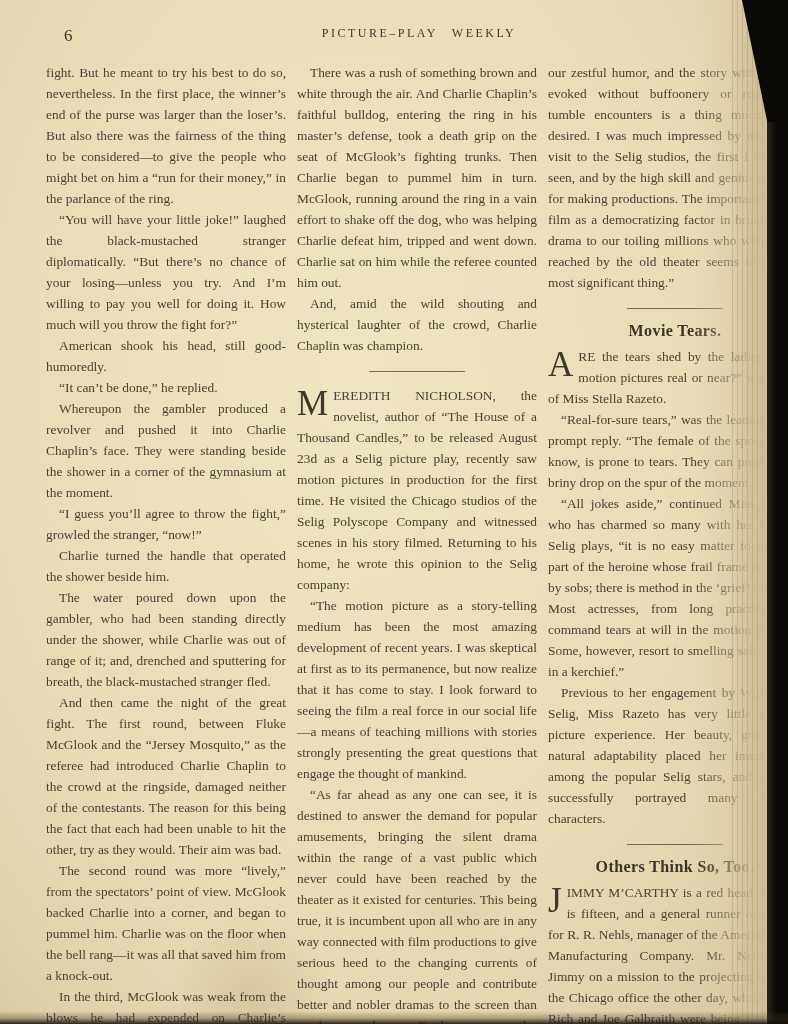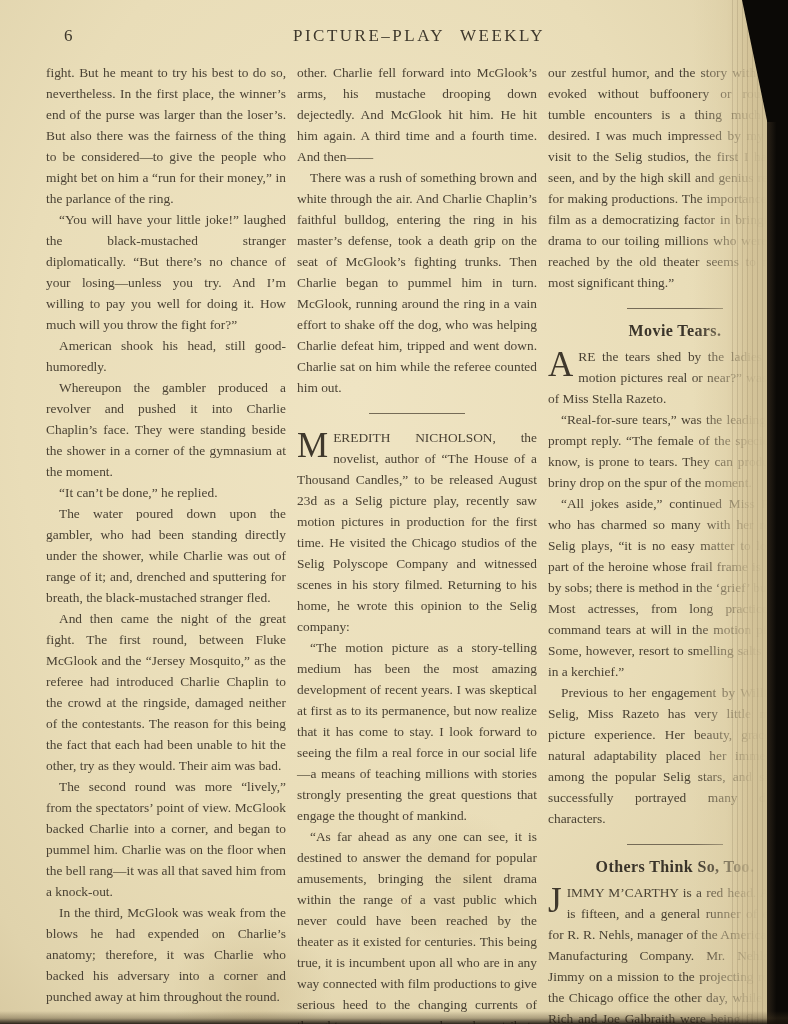--- a/index.html
+++ b/index.html
@@ -13,21 +13,21 @@
     background-image:
       radial-gradient(circle at 58% 86%, rgba(190,168,118,0.22), transparent 70px),
       radial-gradient(circle at 32% 97%, rgba(178,156,106,0.28), transparent 80px),
       radial-gradient(ellipse at 45% 38%, #efe4c3 0%, #e9ddb8 55%, #e0d3ac 82%, #d2c299 100%);
     color:#49412f;
   }
   .header{position:relative;height:50px;}
   .pagenum{position:absolute;left:64px;top:26px;font-size:17px;color:#3e382c;}
   .masthead{
     position:absolute;left:60px;right:10px;top:26px;text-align:center;
-    font-size:17px;letter-spacing:2.5px;word-spacing:9px;color:#3e382c;
+    font-size:12px;letter-spacing:2.5px;word-spacing:9px;color:#3e382c;
   }
   .columns{display:flex;gap:11px;padding-left:46px;margin-top:12px;}
   .col{width:240px;flex:none;}
   .col3{width:254px;}
   p{
     margin:0;text-indent:13px;text-align:justify;
     font-size:13.4px;line-height:21px;color:#4a4234;
   }
   p.noindent{text-indent:0;}
   h2{
@@ -72,32 +72,34 @@
     <span class="pagenum">6</span>
     <span class="masthead">PICTURE–PLAY WEEKLY</span>
   </div>
 
   <div class="columns">
 
     <div class="col">
       <p class="noindent">fight.  But he meant to try his best to do so, nevertheless.  In the first place, the winner’s end of the purse was larger than the loser’s.  But also there was the fairness of the thing to be considered—to give the people who might bet on him a “run for their money,” in the parlance of the ring.</p>
       <p>“You will have your little joke!” laughed the black-mustached stranger diplomatically.  “But there’s no chance of your losing—unless you try.  And I’m willing to pay you well for doing it.  How much will you throw the fight for?”</p>
       <p>American shook his head, still good-humoredly.</p>
+      <p>“It can’t be done,” he replied.</p>
       <p>Whereupon the gambler produced a revolver and pushed it into Charlie Chaplin’s face.  They were standing beside the shower in a corner of the gymnasium at the moment.</p>
-      <p>“It can’t be done,” he replied.</p>
+      <p>“I guess you’ll agree to throw the fight,” growled the stranger, “now!”</p>
+      <p>Charlie turned the handle that operated the shower beside him.</p>
       <p>The water poured down upon the gambler, who had been standing directly under the shower, while Charlie was out of range of it; and, drenched and sputtering for breath, the black-mustached stranger fled.</p>
       <p>And then came the night of the great fight.  The first round, between Fluke McGlook and the “Jersey Mosquito,” as the referee had introduced Charlie Chaplin to the crowd at the ringside, damaged neither of the contestants.  The reason for this being the fact that each had been unable to hit the other, try as they would.  Their aim was bad.</p>
       <p>The second round was more “lively,” from the spectators’ point of view.  McGlook backed Charlie into a corner, and began to pummel him.  Charlie was on the floor when the bell rang—it was all that saved him from a knock-out.</p>
       <p>In the third, McGlook was weak from the blows he had expended on Charlie’s anatomy; therefore, it was Charlie who backed his adversary into a corner and punched away at him throughout the round.</p>
 
     </div>
 
     <div class="col">
-      <p class="noindent">other.  Charlie fell forward into McGlook’s arms, his mustache drooping down dejectedly.  And McGlook hit him.  He hit him again.  A third time and a fourth time.  And then——</p>
       <p>There was a rush of something brown and white through the air.  And Charlie Chaplin’s faithful bulldog, entering the ring in his master’s defense, took a death grip on the seat of McGlook’s fighting trunks.  Then Charlie began to pummel him in turn.  McGlook, running around the ring in a vain effort to shake off the dog, who was helping Charlie defeat him, tripped and went down. Charlie sat on him while the referee counted him out.</p>
+      <p>And, amid the wild shouting and hysterical laughter of the crowd, Charlie Chaplin was champion.</p>
       <hr class="rule">
       <p class="noindent"><span class="dropcap">M</span><span>EREDITH NICHOLSON, the novelist, author of “The House of a Thousand Candles,” to be released August 23d as a Selig picture play, recently saw motion pictures in production for the first time.  He visited the Chicago studios of the Selig Polyscope Company and witnessed scenes in his story filmed.  Returning to his home, he wrote this opinion to the Selig company:</span></p>
       <p>“The motion picture as a story-telling medium has been the most amazing development of recent years.  I was skeptical at first as to its permanence, but now realize that it has come to stay.  I look forward to seeing the film a real force in our social life—a means of teaching millions with stories strongly presenting the great questions that engage the thought of mankind.</p>
       <p>“As far ahead as any one can see, it is destined to answer the demand for popular amusements, bringing the silent drama within the range of a vast public which never could have been reached by the theater as it existed for centuries.  This being true, it is incumbent upon all who are in any way connected with film productions to give serious heed to the changing currents of thought among our people and contribute better and nobler dramas to the screen than we have yet known.  Further, as a popular amusement, I believe the public taste will demand increasingly the best work of the American creative artist. We Americans are losing something of</p>
     </div>
 
     <div class="col col3">
       <p class="noindent">our zestful humor, and the story with a laugh evoked without buffoonery or rough-and-tumble encounters is a thing much to be desired.  I was much impressed by my recent visit to the Selig studios, the first I had ever seen, and by the high skill and genius required for making productions.  The importance of the film as a democratizing factor in bringing the drama to our toiling millions who were never reached by the old theater seems to me the most significant thing.”</p>
       <hr class="rule">
       <h2>Movie Tears.</h2>

